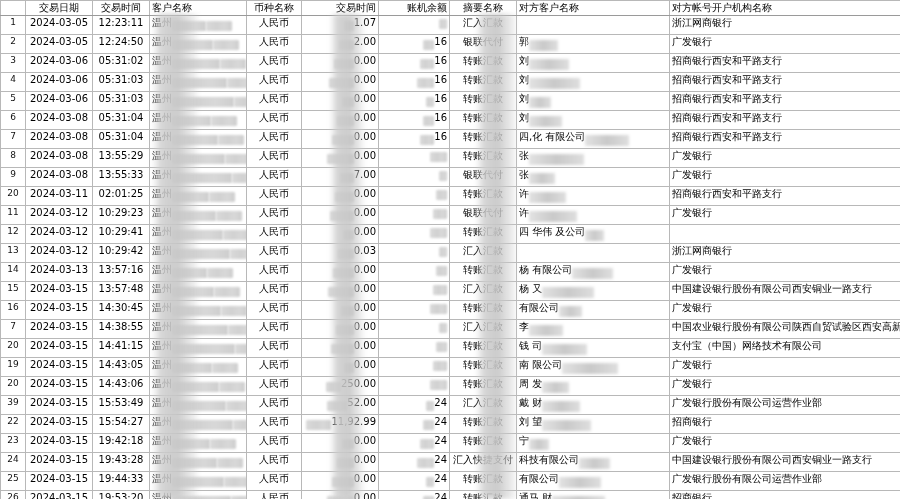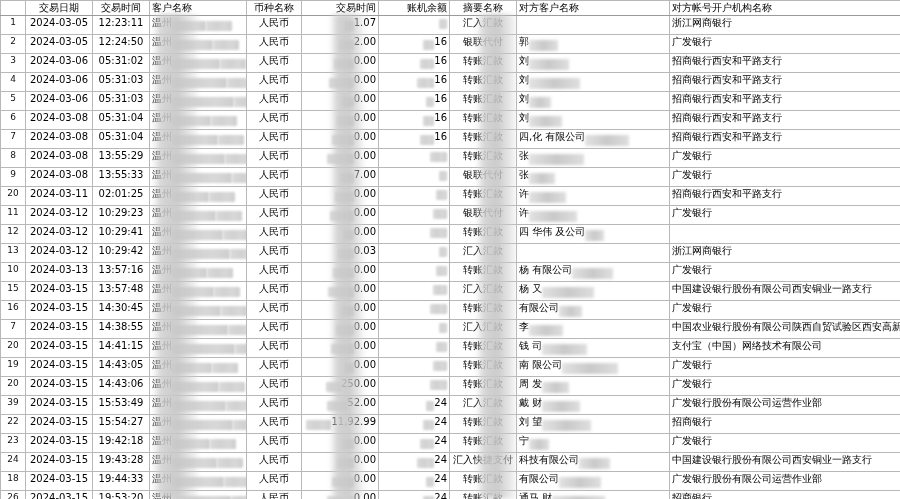--- a/index.html
+++ b/index.html
@@ -234,21 +234,21 @@
           <td class="c-time"><span class="clip">10:29:42</span></td>
           <td class="c-cust"><span class="clip">温州</span><span class="rd" style="width: 58px;"></span><span class="rd" style="width: 26px;"></span></td>
           <td class="c-cur"><span class="clip">人民币</span></td>
           <td class="c-amt"><span class="rd" style="width: 16px;"></span><span class="clip">0.03</span></td>
           <td class="c-bal"><span class="rd" style="width: 8px;"></span><span class="clip"></span></td>
           <td class="c-sum"><span class="clip">汇入汇款</span></td>
           <td class="c-opp"><span class="clip"></span></td>
           <td class="c-bank"><span class="clip">浙江网商银行</span></td>
         </tr>
         <tr>
-          <td class="c-rownum"><span class="clip">10</span></td>
+          <td class="c-rownum"><span class="clip">14</span></td>
           <td class="c-date"><span class="clip">2024-03-13</span></td>
           <td class="c-time"><span class="clip">13:57:16</span></td>
           <td class="c-cust"><span class="clip">温州</span><span class="rd" style="width: 35px;"></span><span class="rd" style="width: 26px;"></span></td>
           <td class="c-cur"><span class="clip">人民币</span></td>
           <td class="c-amt"><span class="rd" style="width: 21px;"></span><span class="clip">0.00</span></td>
           <td class="c-bal"><span class="rd" style="width: 11px;"></span><span class="clip"></span></td>
           <td class="c-sum"><span class="clip">转账汇款</span></td>
           <td class="c-opp"><span class="clip">杨          有限公司</span><span class="rd2" style="width: 41px;"></span></td>
           <td class="c-bank"><span class="clip">广发银行</span></td>
         </tr>
@@ -366,21 +366,21 @@
           <td class="c-time"><span class="clip">19:43:28</span></td>
           <td class="c-cust"><span class="clip">温州</span><span class="rd" style="width: 45px;"></span><span class="rd" style="width: 26px;"></span></td>
           <td class="c-cur"><span class="clip">人民币</span></td>
           <td class="c-amt"><span class="rd" style="width: 17px;"></span><span class="clip">0.00</span></td>
           <td class="c-bal"><span class="rd" style="width: 17px;"></span><span class="clip">24</span></td>
           <td class="c-sum"><span class="clip">汇入快捷支付</span></td>
           <td class="c-opp"><span class="clip">             科技有限公司</span><span class="rd2" style="width: 31px;"></span></td>
           <td class="c-bank"><span class="clip">中国建设银行股份有限公司西安铜业一路支行</span></td>
         </tr>
         <tr>
-          <td class="c-rownum"><span class="clip">18</span></td>
+          <td class="c-rownum"><span class="clip">25</span></td>
           <td class="c-date"><span class="clip">2024-03-15</span></td>
           <td class="c-time"><span class="clip">19:44:33</span></td>
           <td class="c-cust"><span class="clip">温州</span><span class="rd" style="width: 52px;"></span><span class="rd" style="width: 26px;"></span></td>
           <td class="c-cur"><span class="clip">人民币</span></td>
           <td class="c-amt"><span class="rd" style="width: 22px;"></span><span class="clip">0.00</span></td>
           <td class="c-bal"><span class="rd" style="width: 8px;"></span><span class="clip">24</span></td>
           <td class="c-sum"><span class="clip">转账汇款</span></td>
           <td class="c-opp"><span class="clip">              有限公司</span><span class="rd2" style="width: 42px;"></span></td>
           <td class="c-bank"><span class="clip">广发银行股份有限公司运营作业部</span></td>
         </tr>

